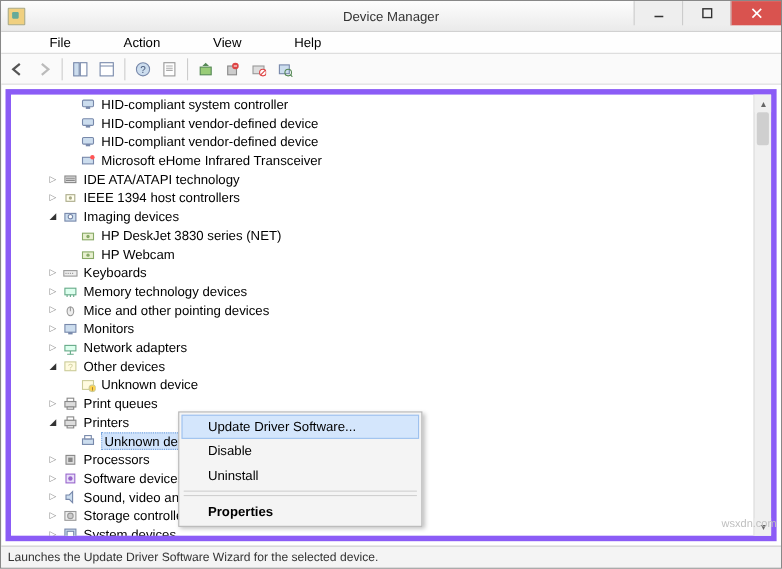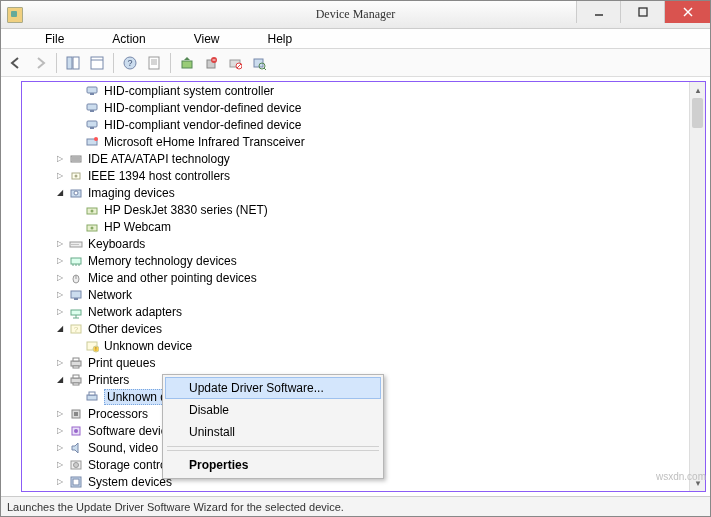--- a/index.html
+++ b/index.html
@@ -15,21 +15,20 @@
     border: 1px solid #888;
   }
   
   .titlebar {
     height: 28px;
     background: linear-gradient(#fdfdfd,#eaeaea);
     border-bottom: 1px solid #ccc;
     display: flex;
     align-items: center;
     position: relative;
-    font-family: Liberation Serif, serif;
   }
   .titlebar .app-icon {
     width: 16px; height: 16px;
     margin: 0 6px;
     background: #f0d080;
     border: 1px solid #aa8;
     border-radius: 1px;
     position: relative;
   }
   .titlebar .app-icon::after{
@@ -64,21 +63,21 @@
   .tbtn {
     width:22px; height:22px; border:1px solid transparent;
     display:flex; align-items:center; justify-content:center;
     border-radius:2px;
   }
   .tsep { width:1px; height:20px; background:#ccc; margin:0 3px; }
   .tbtn svg { width:14px; height:14px; }
   
   .treewrap {
     position:absolute; left:4px; right:4px; top:80px; bottom:24px;
-    border:1px solid #8b5cf6; background:#fff; overflow:hidden;margin-left:16px;
+    border:5px solid #8b5cf6; background:#fff; overflow:hidden;
   }
   .tree { position:absolute; left:0; right:16px; top:0; bottom:0; overflow:hidden; }
   .scrollbar {
     position:absolute; right:0; top:0; bottom:0; width:16px;
     background:#f0f0f0; border-left:1px solid #ddd;
   }
   .scrollbar .arrow {
     width:16px; height:16px; display:flex; align-items:center; justify-content:center;
     color:#666; font-size:9px; background:#f0f0f0;
   }
@@ -375,21 +374,21 @@
       </div>
       <div class="row">
         <span class="indent" style="width: 32px;"></span>
         <span class="twisty " style="color: rgb(136, 136, 136); font-size: 8px;">▷</span>
         <span class="devicon">
           <svg viewBox="0 0 14 14">
             <rect x="2" y="3" width="10" height="7" fill="#cde" stroke="#78a"></rect>
             <rect x="5" y="10" width="4" height="2" fill="#78a"></rect>
           </svg>
         </span>
-        <span class="label">Network</span>
+        <span class="label">Monitors</span>
       </div>
       <div class="row">
         <span class="indent" style="width: 32px;"></span>
         <span class="twisty " style="color: rgb(136, 136, 136); font-size: 8px;">▷</span>
         <span class="devicon">
           <svg viewBox="0 0 14 14">
             <rect x="2" y="5" width="10" height="5" fill="#dfe" stroke="#6a8"></rect>
             <line x1="7" y1="10" x2="7" y2="13" stroke="#6a8"></line>
             <line x1="4" y1="13" x2="10" y2="13" stroke="#6a8"></line>
           </svg>

